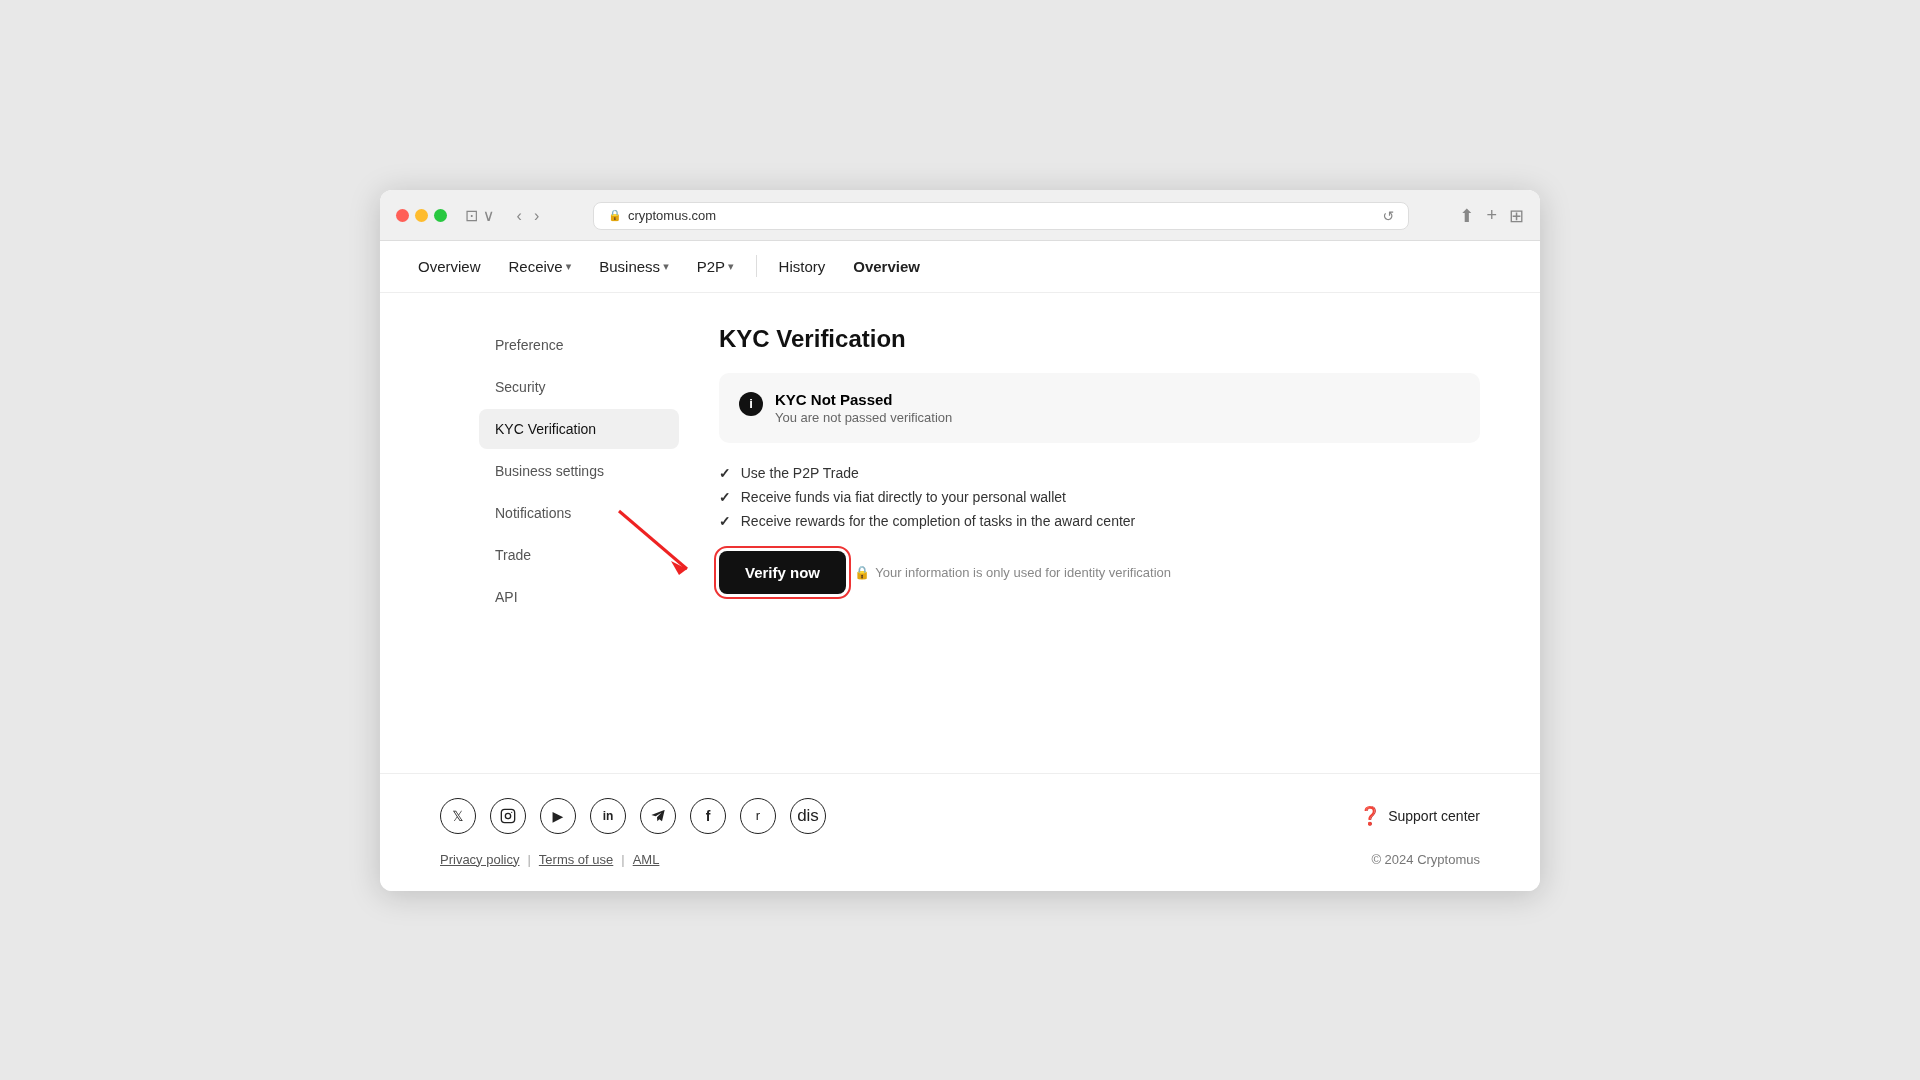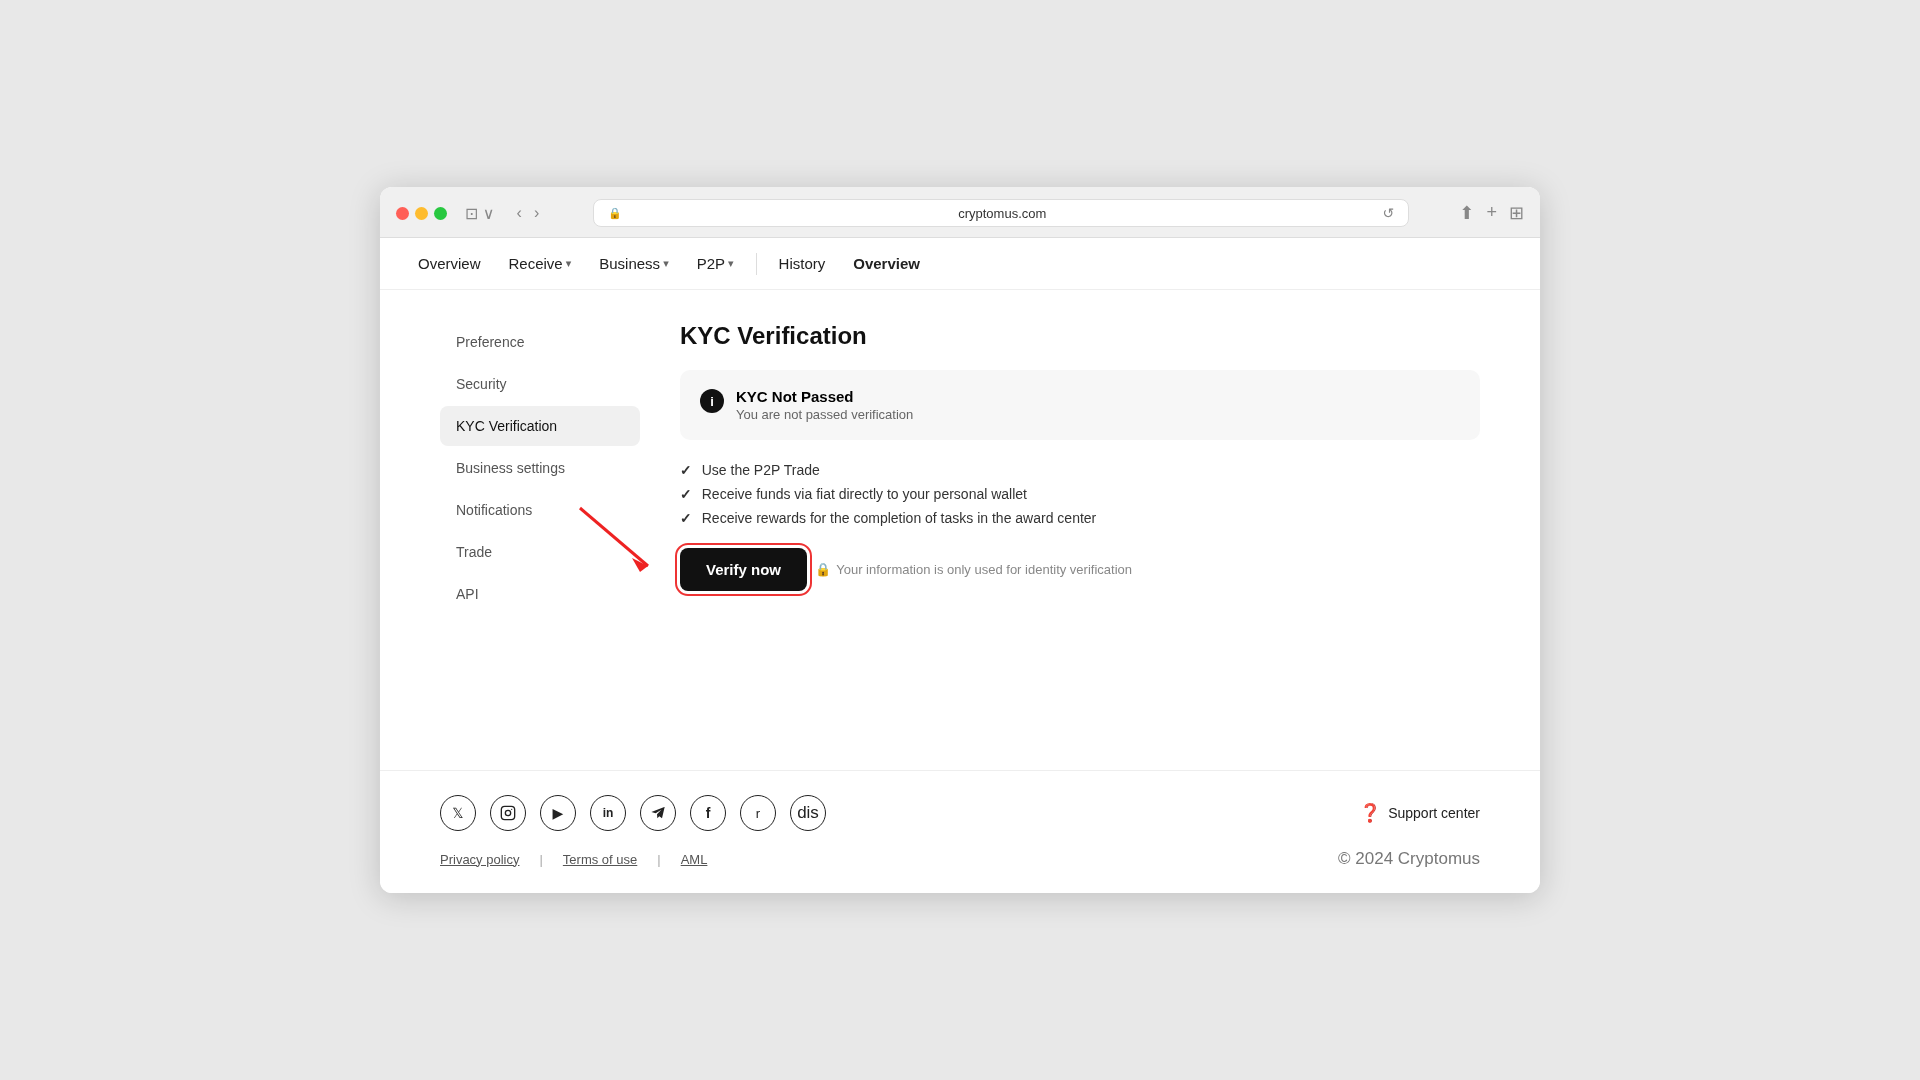--- a/index.html
+++ b/index.html
@@ -29,21 +29,21 @@
     .dot-green { background: #28c840; }
     .sidebar-toggle { color: #888; font-size: 16px; margin-left: 8px; cursor: pointer; }
     .nav-arrows { display: flex; gap: 4px; margin-left: 8px; }
     .nav-arrow { color: #888; font-size: 16px; cursor: pointer; background: none; border: none; padding: 2px 4px; }
     .address-bar {
       flex: 1; background: #fff; border: 1px solid #ddd; border-radius: 8px;
       padding: 5px 14px; font-size: 13px; color: #444; display: flex; align-items: center; gap: 6px;
       margin: 0 40px;
     }
     .lock-icon { font-size: 11px; color: #888; }
-    .address-text { flex: 1; text-align: center; color: #333; }
+    .address-text { flex: 1; color: #333; }
     .reload-btn { color: #888; font-size: 14px; background: none; border: none; cursor: pointer; }
     .browser-actions { display: flex; gap: 12px; color: #888; font-size: 18px; }
 
     
     .main-nav {
       background: #fff;
       padding: 8px 24px;
       display: flex; align-items: center;
       border-bottom: 1px solid #eee;
       height: 52px;
@@ -56,20 +56,21 @@
     .nav-divider { width: 1px; height: 22px; background: #ddd; margin: 0 8px; }
     .chevron { font-size: 11px; color: #666; margin-left: 3px; }
 
     
     .page-content {
       display: flex;
       min-height: 480px;
       background: #fff;
       padding: 32px 60px 32px 60px;
       gap: 40px;
+      margin-left: 39px;
     }
 
     
     .sidebar {
       width: 200px;
       flex-shrink: 0;
     }
     .sidebar-item {
       padding: 12px 16px;
       font-size: 14px;
@@ -179,24 +180,24 @@
     }
     .support-btn {
       display: flex; align-items: center; gap: 6px;
       font-size: 14px; font-weight: 500; color: #222; cursor: pointer;
     }
     .support-icon { font-size: 18px; }
 
     .footer-links {
       display: flex; align-items: center; justify-content: space-between;
     }
-    .footer-left { display: flex; gap: 20px; align-items: flex-start; font-size: 13px; }
+    .footer-left { display: flex; gap: 8px; align-items: flex-start; font-size: 13px; }
     .footer-link { color: #555; text-decoration: underline; cursor: pointer; }
     .footer-sep { color: #aaa; }
-    .footer-copy { font-size: 17px; color: #777; }
+    .footer-copy { font-size: 13px; color: #777; }
   </style>
 </head>
 <body>
 
 <div class="browser-window">
 
   <div class="browser-chrome">
     <div class="browser-controls">
       <div class="traffic-lights">
         <div class="dot dot-red"></div>

